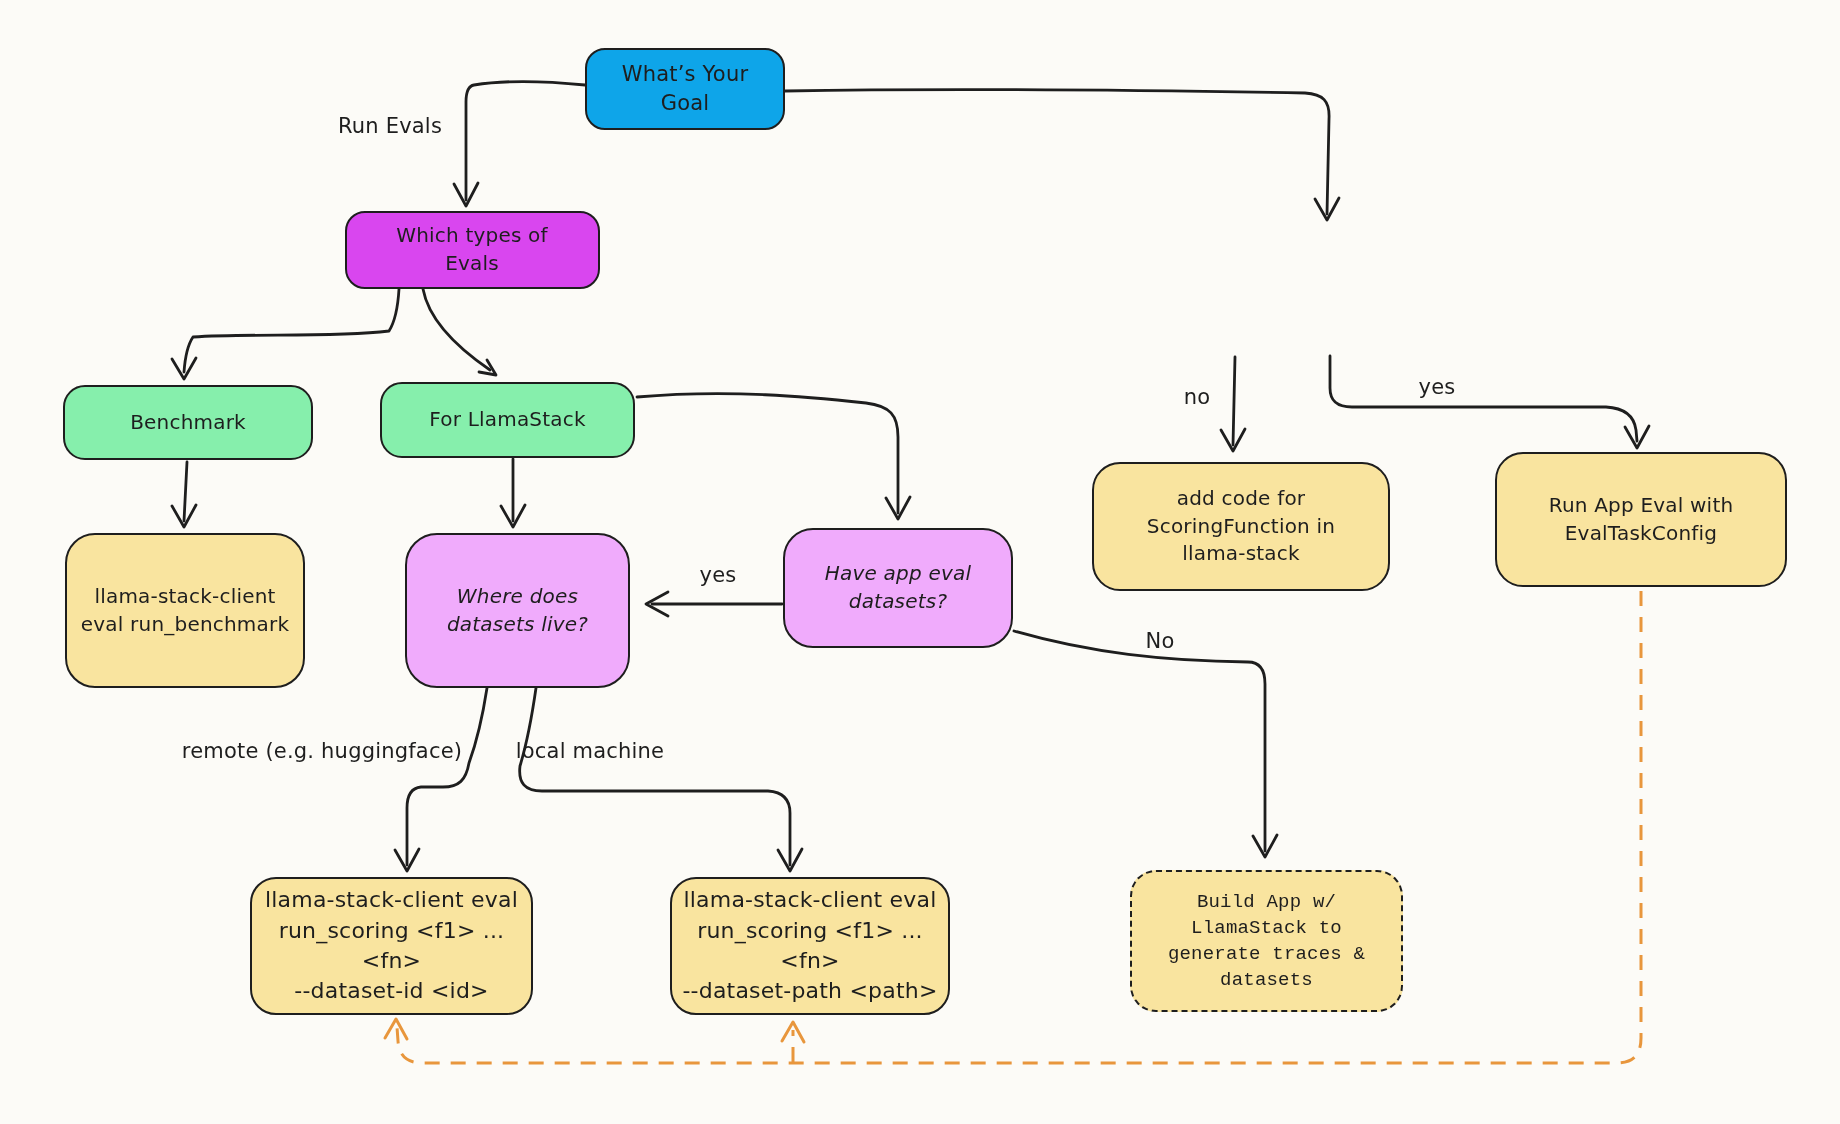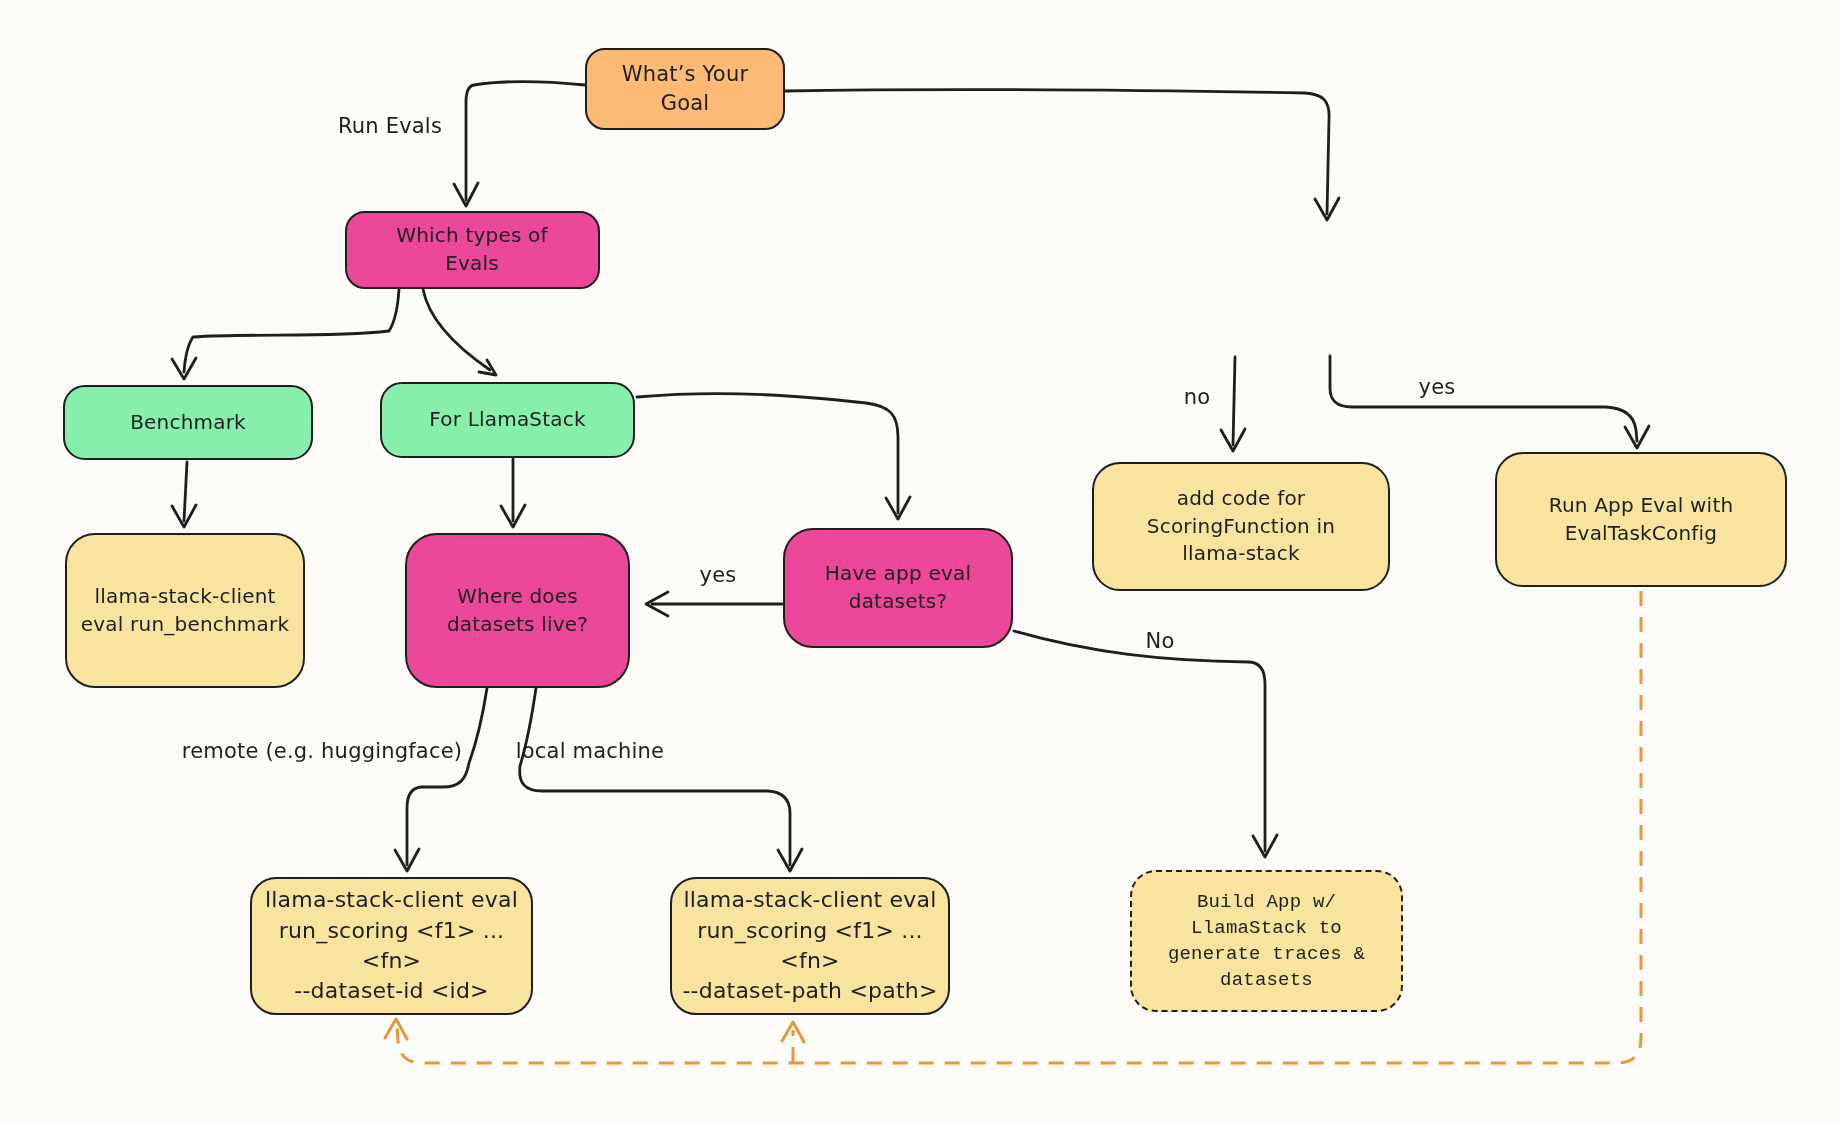--- a/index.html
+++ b/index.html
@@ -10,23 +10,23 @@
   #edges{position:absolute;left:0;top:0;width:1840px;height:1124px;}
   .edge{fill:none;stroke:#1e1e1e;stroke-width:2.8;stroke-linecap:round;stroke-linejoin:round;}
   .ahead{fill:none;stroke:#1e1e1e;stroke-width:2.8;stroke-linecap:round;stroke-linejoin:round;}
   .oedge{fill:none;stroke:#e8963c;stroke-width:3;stroke-linecap:butt;stroke-dasharray:15 11;}
   .oahead{fill:none;stroke:#e8963c;stroke-width:3;stroke-linecap:round;stroke-linejoin:round;}
   .node{
     position:absolute;box-sizing:border-box;border:2.8px solid #1e1e1e;border-radius:26px;
     display:flex;align-items:center;justify-content:center;text-align:center;
     white-space:pre-line;font-size:20px;line-height:1.38;padding:6px 10px;letter-spacing:.2px;
   }
-  .pink{background:#fdba74;}
-  .green{background:#ec4899;padding-left:9px;}
-  .blue{background:#ec4899;}
+  .pink{background:#0ea5e9;}
+  .green{background:#d946ef;padding-left:9px;}
+  .blue{background:#f0abfc;font-style:italic;}
   .yellow{background:#f9e49f;}
   .white{background:#86efac;}
   .dashedb{border-style:dashed;font-family:Liberation Mono, monospace;}
   .small{font-size:22px;}
   .elabel{
     position:absolute;transform:translateX(-50%);font-size:21px;line-height:1.3;
     white-space:pre-line;text-align:center;color:#1e1e1e;letter-spacing:.2px;
   }
 </style>
 </head>

